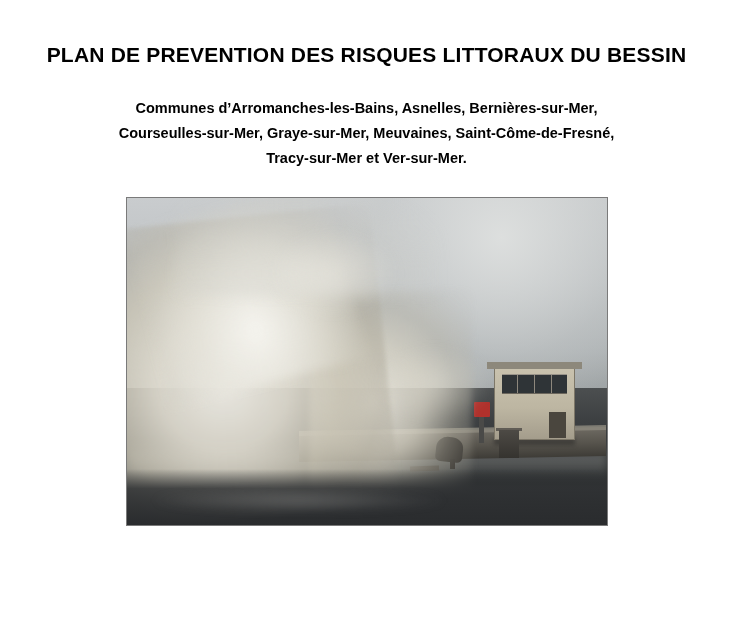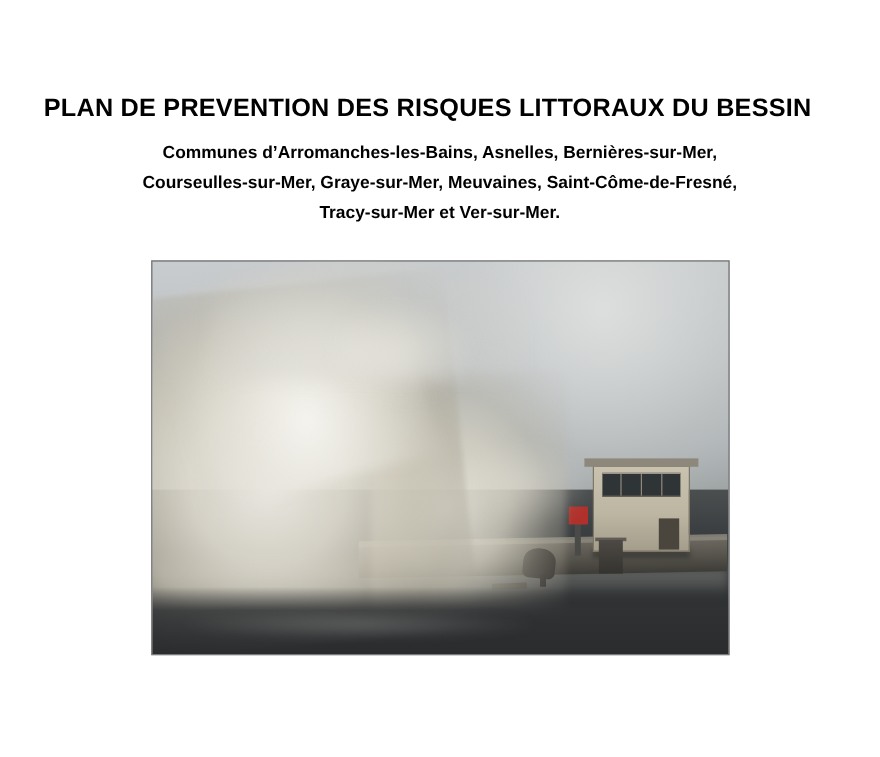--- a/index.html
+++ b/index.html
@@ -17,31 +17,32 @@
   }
   .slide {
     width: 733px;
     height: 631px;
     box-sizing: border-box;
     display: flex;
     flex-direction: column;
     align-items: center;
   }
   .title {
-    margin-top: 76px;
+    margin-top: 40px;
     width: 660px;
+    text-align: center;
     font-size: 21px;
     font-weight: bold;
     line-height: 30px;
     letter-spacing: 0.2px;
     color: #000000;
     white-space: pre-line;
   }
   .subtitle {
-    margin-top: 10px;
+    margin-top: 26px;
     width: 660px;
     text-align: center;
     font-size: 14.5px;
     font-weight: bold;
     line-height: 25px;
     color: #000000;
     white-space: pre-line;
   }
   .photo-wrap {
     margin-top: 26px;

